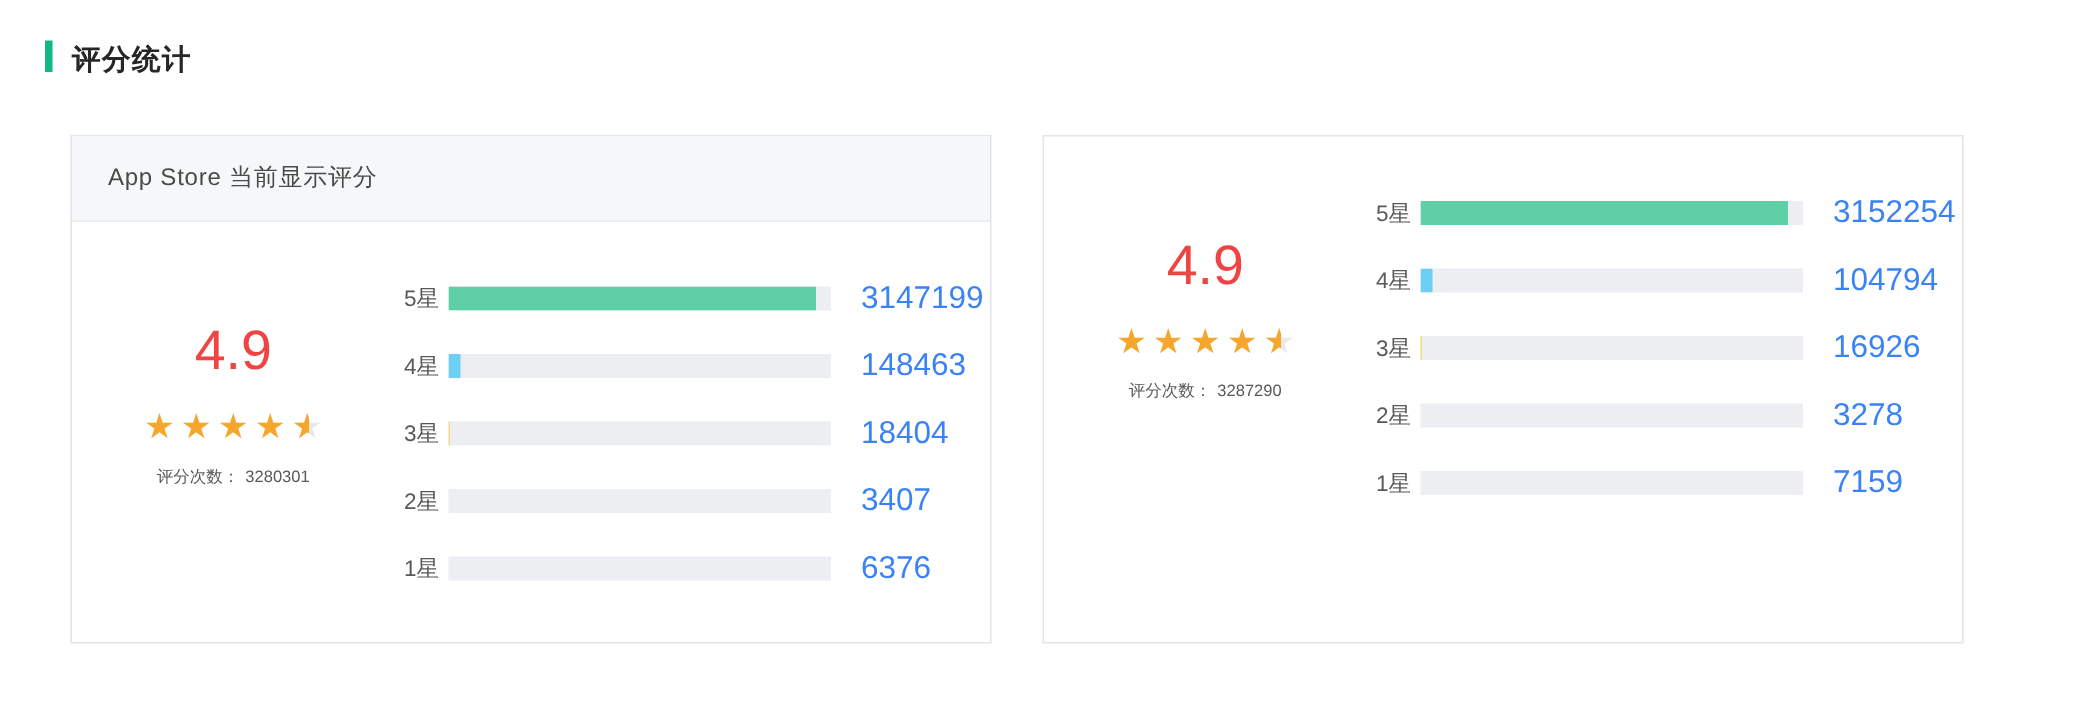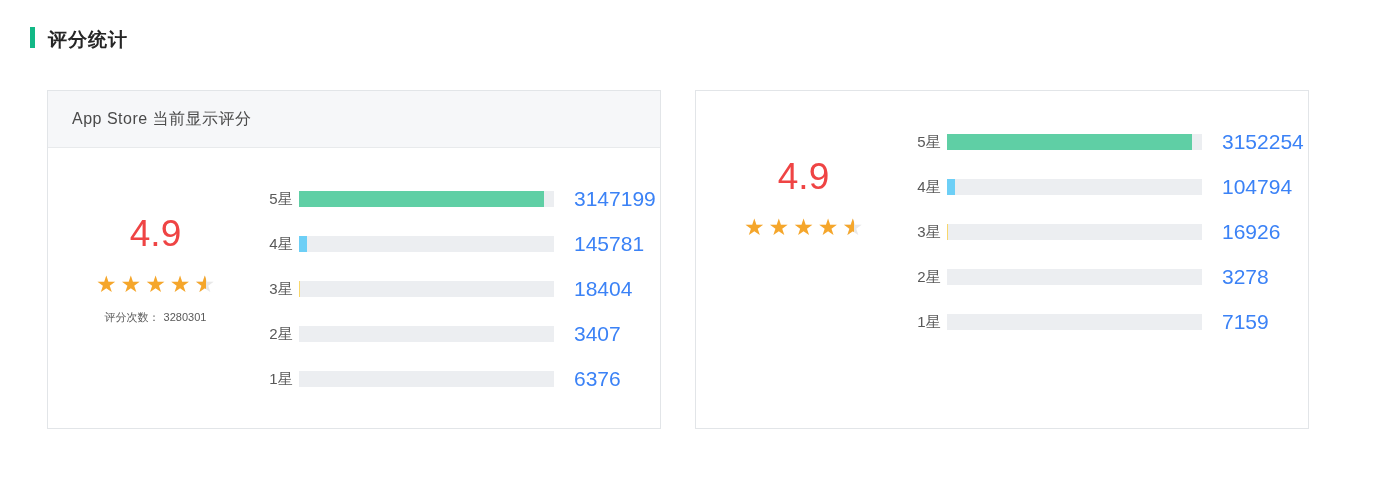--- a/index.html
+++ b/index.html
@@ -78,21 +78,21 @@
             <div class="bar-track">
                 <div class="bar-fill" style="width: 95.94%; background: rgb(95, 207, 165);"></div>
               </div>
             <span class="bar-value">3147199</span>
           </div>
           <div class="bar-row">
             <span class="bar-label">4星</span>
             <div class="bar-track">
                 <div class="bar-fill" style="width: 3.18%; background: rgb(109, 207, 246);"></div>
               </div>
-            <span class="bar-value">145781</span>
+            <span class="bar-value">148463</span>
           </div>
           <div class="bar-row">
             <span class="bar-label">3星</span>
             <div class="bar-track">
                 <div class="bar-fill" style="width: 0.51%; background: rgb(248, 215, 108);"></div>
               </div>
             <span class="bar-value">18404</span>
           </div>
           <div class="bar-row">
             <span class="bar-label">2星</span>
@@ -110,20 +110,23 @@
           </div>
         </div>
       </div>
     </section>
 
     <section class="card">
       <div class="card-body">
         <div class="summary">
           <div class="score">4.9</div>
           <div class="stars"><span class="star full"><span class="st-base">★</span></span><span class="star full"><span class="st-base">★</span></span><span class="star full"><span class="st-base">★</span></span><span class="star full"><span class="st-base">★</span></span><span class="star half"><span class="st-base">★</span><span class="st-fill">★</span></span></div>
+          <div class="count">
+            <span class="count-label">评分次数：</span><span class="count-value">3287290</span>
+          </div>
         </div>
         <div class="bars">
           <div class="bar-row">
             <span class="bar-label">5星</span>
             <div class="bar-track">
                 <div class="bar-fill" style="width: 95.89%; background: rgb(95, 207, 165);"></div>
               </div>
             <span class="bar-value">3152254</span>
           </div>
           <div class="bar-row">

